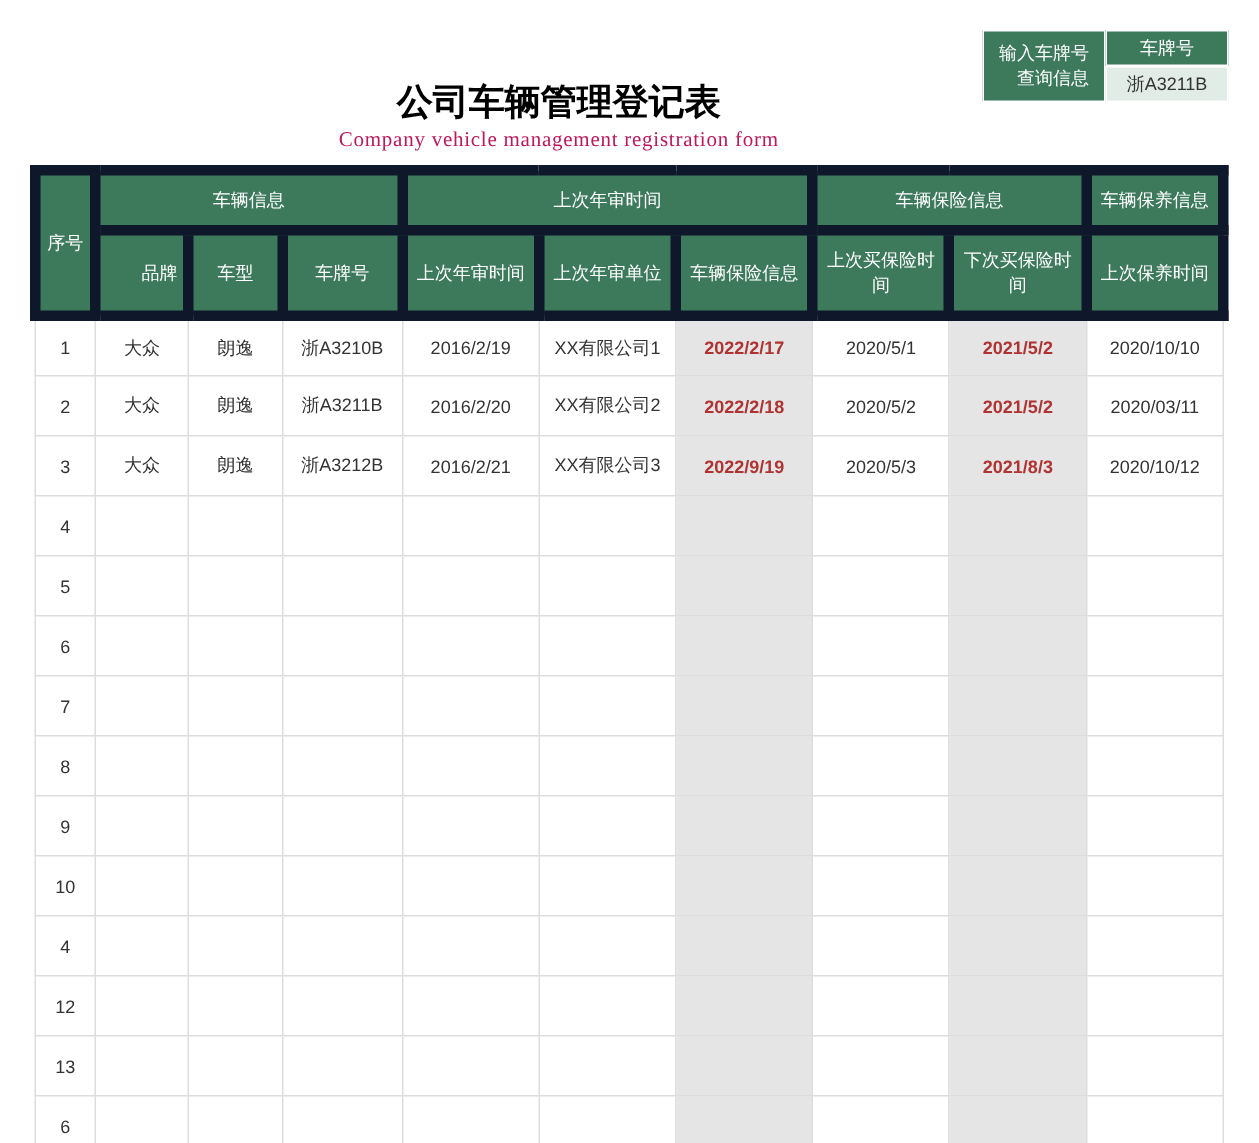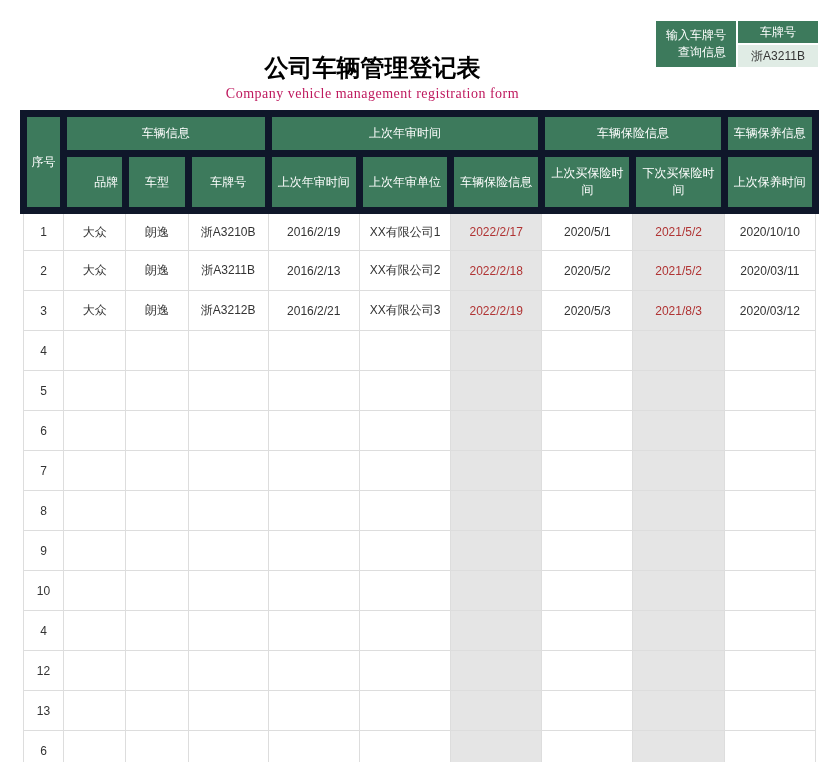--- a/index.html
+++ b/index.html
@@ -105,21 +105,21 @@
     td {
       border: 1px solid #ddd;
       padding: 0 4px;
       text-align: center;
       height: 40px;
       color: #333;
     }
     td.highlight {
       background: #e5e5e5;
       color: #b03333;
-      font-weight: normal;
+      font-weight: bold;
     }
     td.highlight-empty {
       background: #e5e5e5;
     }
     .col-seq { width: 36px; }
     .col-brand { width: 56px; text-align: right; }
     .col-model { width: 56px; }
     .col-plate { width: 72px; }
     .col-date { width: 82px; }
     .col-unit { width: 82px; text-align: center; }
@@ -177,38 +177,38 @@
         <td class="highlight">2022/2/17</td>
         <td>2020/5/1</td>
         <td class="highlight">2021/5/2</td>
         <td>2020/10/10</td>
       </tr>
       <tr>
         <td>2</td>
         <td>大众</td>
         <td>朗逸</td>
         <td>浙A3211B</td>
-        <td>2016/2/13</td>
+        <td>2016/2/20</td>
         <td>XX有限公司2</td>
         <td class="highlight">2022/2/18</td>
         <td>2020/5/2</td>
         <td class="highlight">2021/5/2</td>
         <td>2020/03/11</td>
       </tr>
       <tr>
         <td>3</td>
         <td>大众</td>
         <td>朗逸</td>
         <td>浙A3212B</td>
         <td>2016/2/21</td>
         <td>XX有限公司3</td>
-        <td class="highlight">2022/2/19</td>
+        <td class="highlight">2022/9/19</td>
         <td>2020/5/3</td>
         <td class="highlight">2021/8/3</td>
-        <td>2020/03/12</td>
+        <td>2020/10/12</td>
       </tr>
       <tr>
         <td>4</td>
         <td></td>
         <td></td>
         <td></td>
         <td></td>
         <td></td>
         <td class="highlight-empty"></td>
         <td></td>

